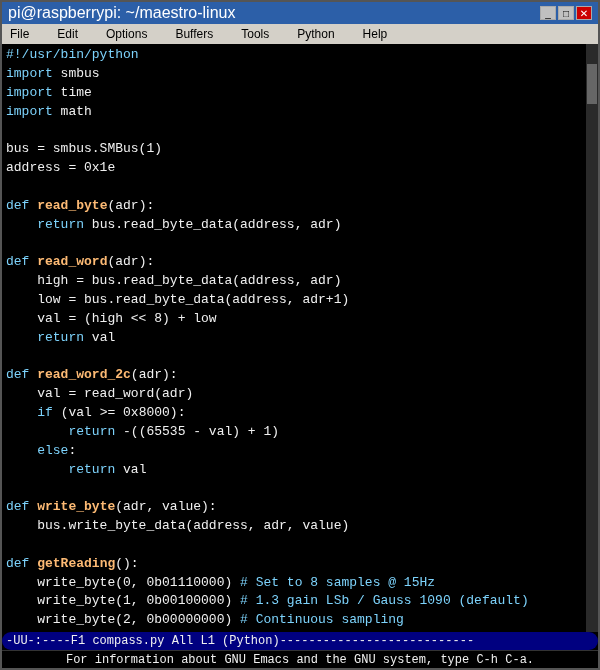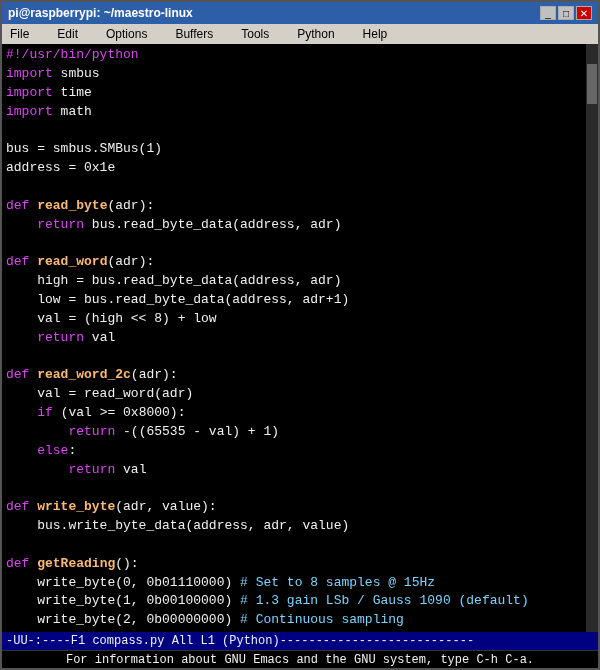--- a/index.html
+++ b/index.html
@@ -30,23 +30,22 @@
       color: white;
       padding: 3px 6px;
       display: flex;
       align-items: center;
       justify-content: space-between;
       height: 22px;
       flex-shrink: 0;
     }
 
     .title-bar-text {
-      font-size: 12px;
+      font-size: 16px;
       font-family: Arial, sans-serif;
-      font-weight: bold;
     }
 
     .title-bar-buttons {
       display: flex;
       gap: 2px;
     }
 
     .tb-btn {
       width: 16px;
       height: 14px;
@@ -121,41 +120,42 @@
     .status-bar {
       background: #000080;
       color: #f0f0f0;
       height: 18px;
       display: flex;
       align-items: center;
       padding: 0 4px;
       font-size: 12px;
       font-family: 'Courier New', Courier, monospace;
       flex-shrink: 0;
+      border-radius: 9px;
     }
 
     .status-left {
       flex: 1;
     }
 
     .info-bar {
       background: #000000;
       color: #f0f0f0;
       height: 18px;
       display: flex;
       align-items: center;
       padding: 0 4px;
       font-size: 12px;
       font-family: 'Courier New', Courier, monospace;
       flex-shrink: 0;
       border-top: 1px solid #333;
       justify-content: center;
     }
 
-    .kw { color: #d946ef; }
+    .kw { color: #7dd3fc; }
     .fn { color: #fdba74; font-weight: bold; }
     .cm { color: #7dd3fc; }
   </style>
 </head>
 <body>
 
 <div class="window">
 
   <div class="title-bar">
     <span class="title-bar-text">pi@raspberrypi: ~/maestro-linux</span>

